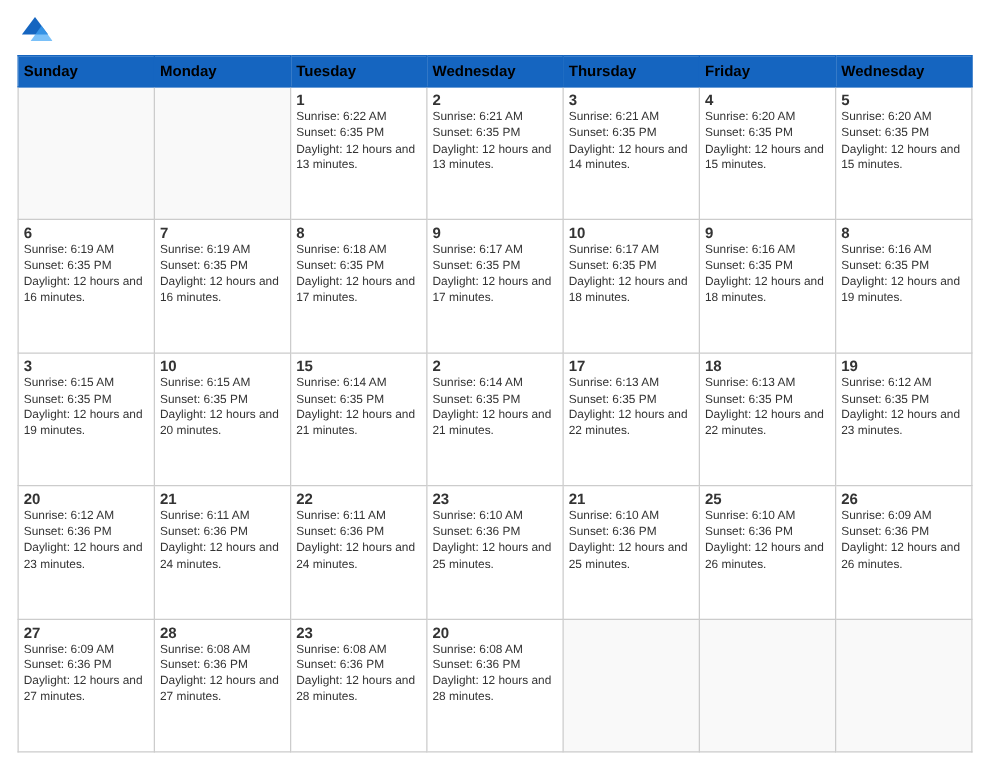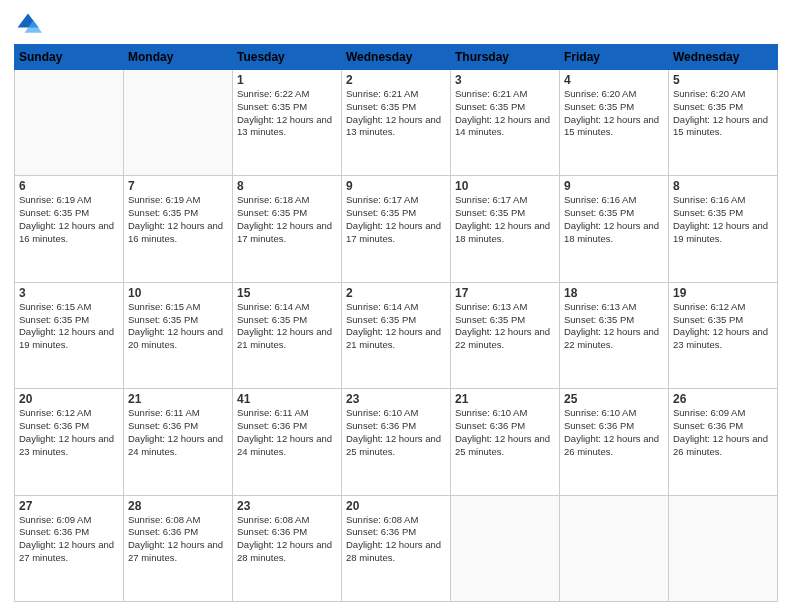--- a/index.html
+++ b/index.html
@@ -261,21 +261,21 @@
 Sunset: 6:36 PM
 Daylight: 12 hours and 23 minutes.</div>
           </td>
           <td>
             <div class="day-num">21</div>
             <div class="day-info" style="white-space: pre-line;">Sunrise: 6:11 AM
 Sunset: 6:36 PM
 Daylight: 12 hours and 24 minutes.</div>
           </td>
           <td>
-            <div class="day-num">41</div>
+            <div class="day-num">22</div>
             <div class="day-info" style="white-space: pre-line;">Sunrise: 6:11 AM
 Sunset: 6:36 PM
 Daylight: 12 hours and 24 minutes.</div>
           </td>
           <td>
             <div class="day-num">23</div>
             <div class="day-info" style="white-space: pre-line;">Sunrise: 6:10 AM
 Sunset: 6:36 PM
 Daylight: 12 hours and 25 minutes.</div>
           </td>

